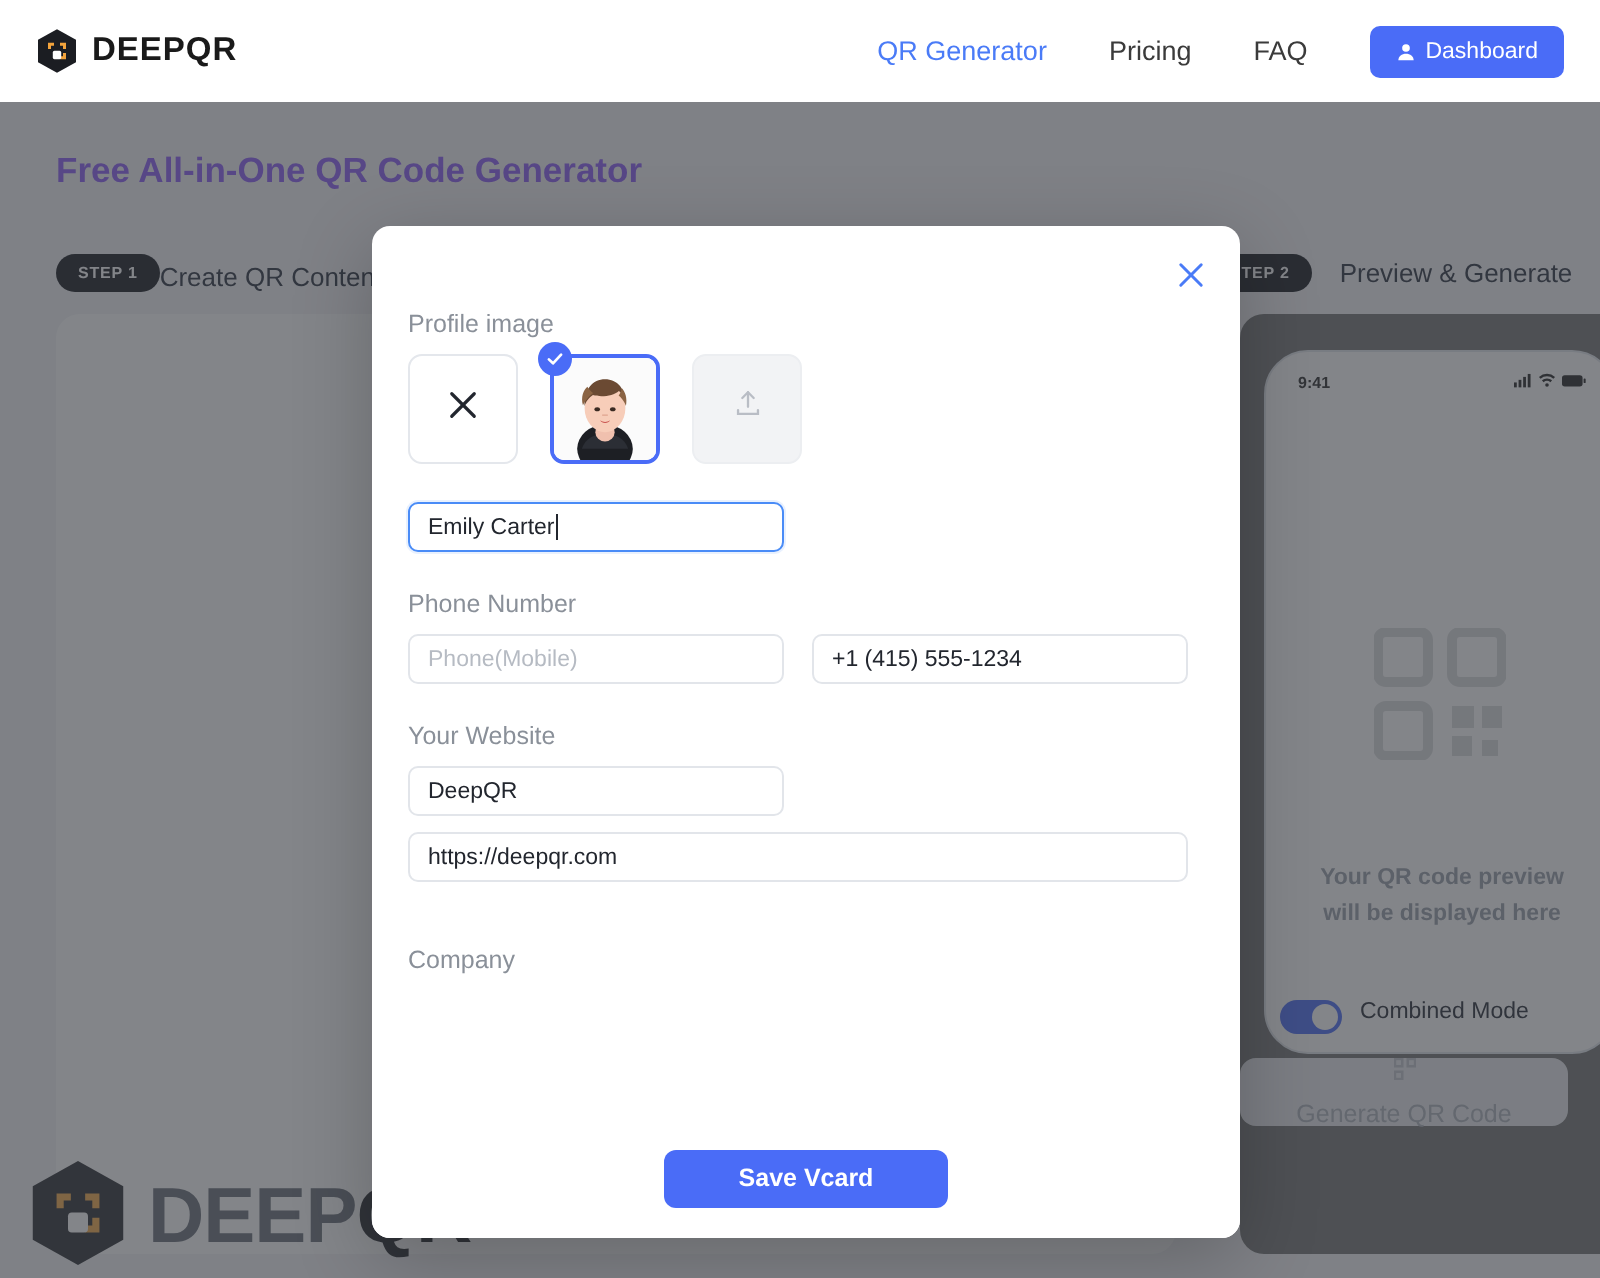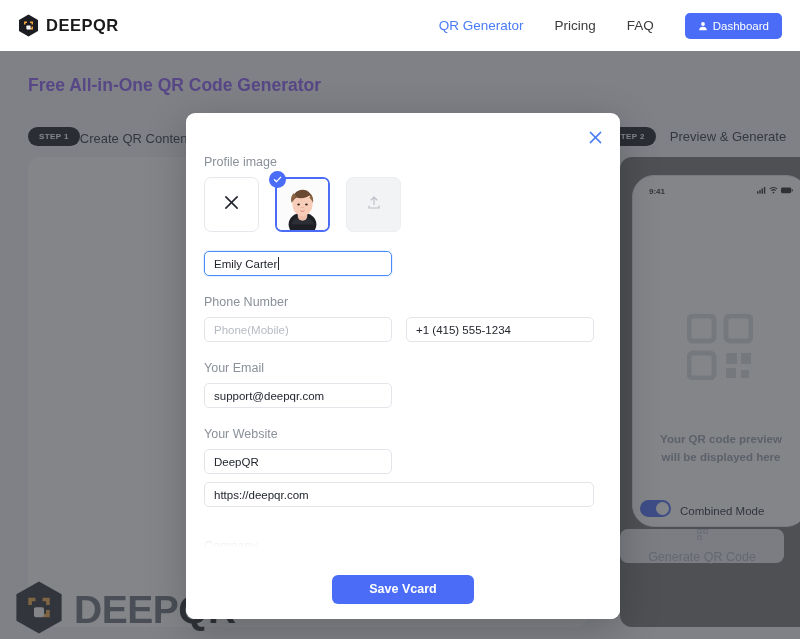--- a/index.html
+++ b/index.html
@@ -97,21 +97,21 @@
     transform: translateX(-50%);
     opacity: 0.18;
   }
   .preview-text {
     position: absolute; top: 255px; left: 0; width: 176px;
     text-align: center; font-size: 11.5px; font-weight: bold;
     line-height: 1.55; color: #9aa0ab;
   }
   .combined-row {
     position: absolute; top: 449px; left: 640px;
-    display: flex; align-items: flex-end; gap: 9px;
+    display: flex; align-items: flex-start; gap: 9px;
   }
   .toggle {
     width: 31px; height: 17px; border-radius: 999px;
     background: #4a6cf7; position: relative;
   }
   .toggle .knob {
     position: absolute; top: 2px; right: 2px;
     width: 13px; height: 13px; border-radius: 50%;
     background: #fff;
   }
@@ -441,26 +441,20 @@
         <div class="row2">
           <div class="inp">
             <span class="ph">Phone(Mobile)</span>
           </div>
           <div class="inp">
             <span>+1 (415) 555-1234</span>
           </div>
         </div>
       </div>
 
-      <div class="group">
-        <div class="field-label">Your Email</div>
-        <div class="inp">
-          <span>support@deepqr.com</span>
-        </div>
-      </div>
 
       <div class="group tight">
         <div class="field-label">Your Website</div>
         <div class="inp" style="margin-bottom:8px;">
           <span>DeepQR</span>
         </div>
         <div class="inp wide">
           <span>https://deepqr.com</span>
         </div>
       </div>

